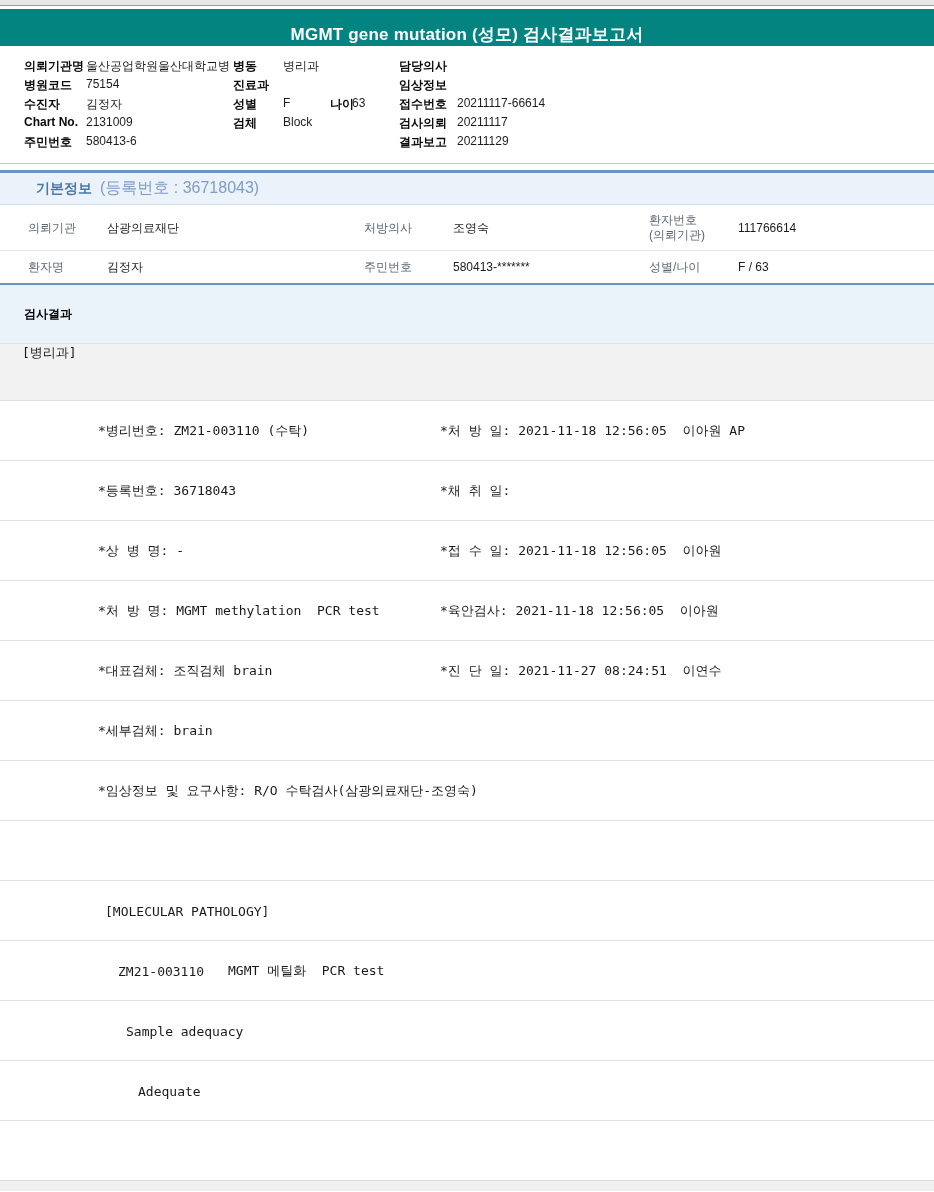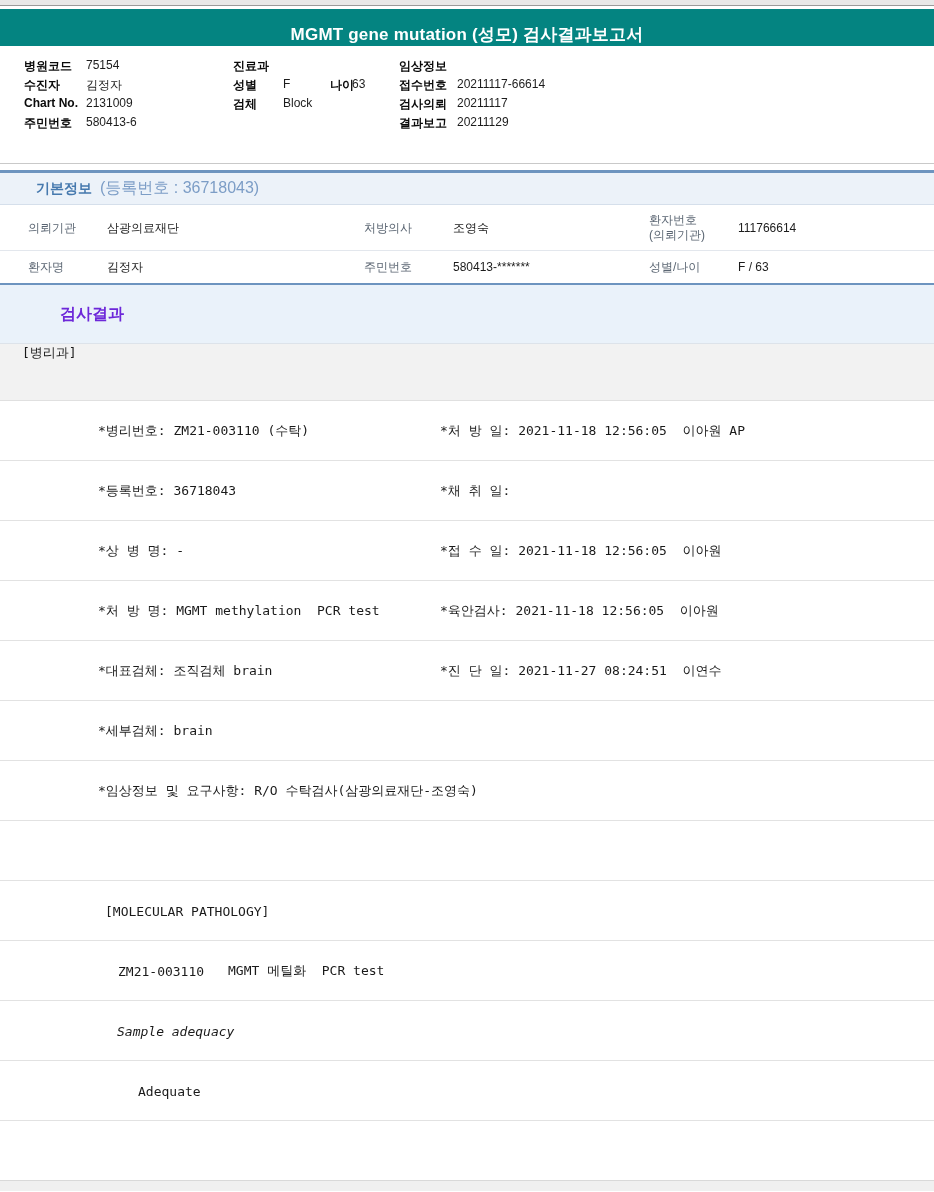--- a/index.html
+++ b/index.html
@@ -48,50 +48,58 @@
   .bi-val { color:#1c1c1c; }
   .bi-lab2line { line-height:15px; }
   .bx28{left:28px} .bx107{left:107px} .bx364{left:364px} .bx453{left:453px}
   .bx649{left:649px} .bx738{left:738px}
 
   
   .results-band {
     background:#eaf2fa; height:58px; display:flex; align-items:center;
     padding-left:24px; border-bottom:1px solid #dde3ea;
   }
-  .results-title { color:#6d28d9; font-weight:bold; font-size:16px;margin-left:36px; }
+  .results-title { color:#000000; font-weight:bold; font-size:12px; }
   .dept-row {
     background:#f2f2f2; height:56px; display:flex; align-items:flex-start;
     padding-left:22px; border-bottom:1px solid #e0e0e0;
     font-family:"DejaVu Sans Mono", monospace; font-size:13px; color:#1a1a1a;
   }
   .res-row {
     position:relative; height:59px; border-bottom:1px solid #e2e2e2;
     font-family:"DejaVu Sans Mono", monospace; font-size:13px; color:#1a1a1a;
     background:#ffffff;
   }
   .res-row.last { border-bottom:none; }
   .res-cell { position:absolute; top:50%; transform:translateY(-50%); white-space:pre; }
   .rc1 { left:98px; } .rc2 { left:440px; }
   .rmol { left:105px; } .rtestno { left:118px; } .rtestname { left:228px; }
-  .rsa { left:117px;font-style:italic; } .radq { left:138px; }
+  .rsa { left:126px; } .radq { left:138px; }
 
   .footer-strip { height:10px; background:#f0f0f0; border-top:1px solid #d9d9d9; }
 </style>
 </head>
 <body>
 
 <div class="top-strip"></div>
 <div class="top-gap"></div>
 
 <div class="title-bar">
   <span>MGMT gene mutation (성모) 검사결과보고서</span>
 </div>
 
 <div class="patient-header">
+  <div class="ph-row">
+    <span class="lab x24">의뢰기관명</span>
+    <span class="val x86">울산공업학원울산대학교병</span>
+    <span class="lab x233">병동</span>
+    <span class="val x283">병리과</span>
+    <span class="lab x399">담당의사</span>
+    <span class="val x457"></span>
+  </div>
   <div class="ph-row">
     <span class="lab x24">병원코드</span>
     <span class="val x86">75154</span>
     <span class="lab x233">진료과</span>
     <span class="val x283"></span>
     <span class="lab x399">임상정보</span>
     <span class="val x457"></span>
   </div>
   <div class="ph-row">
     <span class="lab x24">수진자</span>

